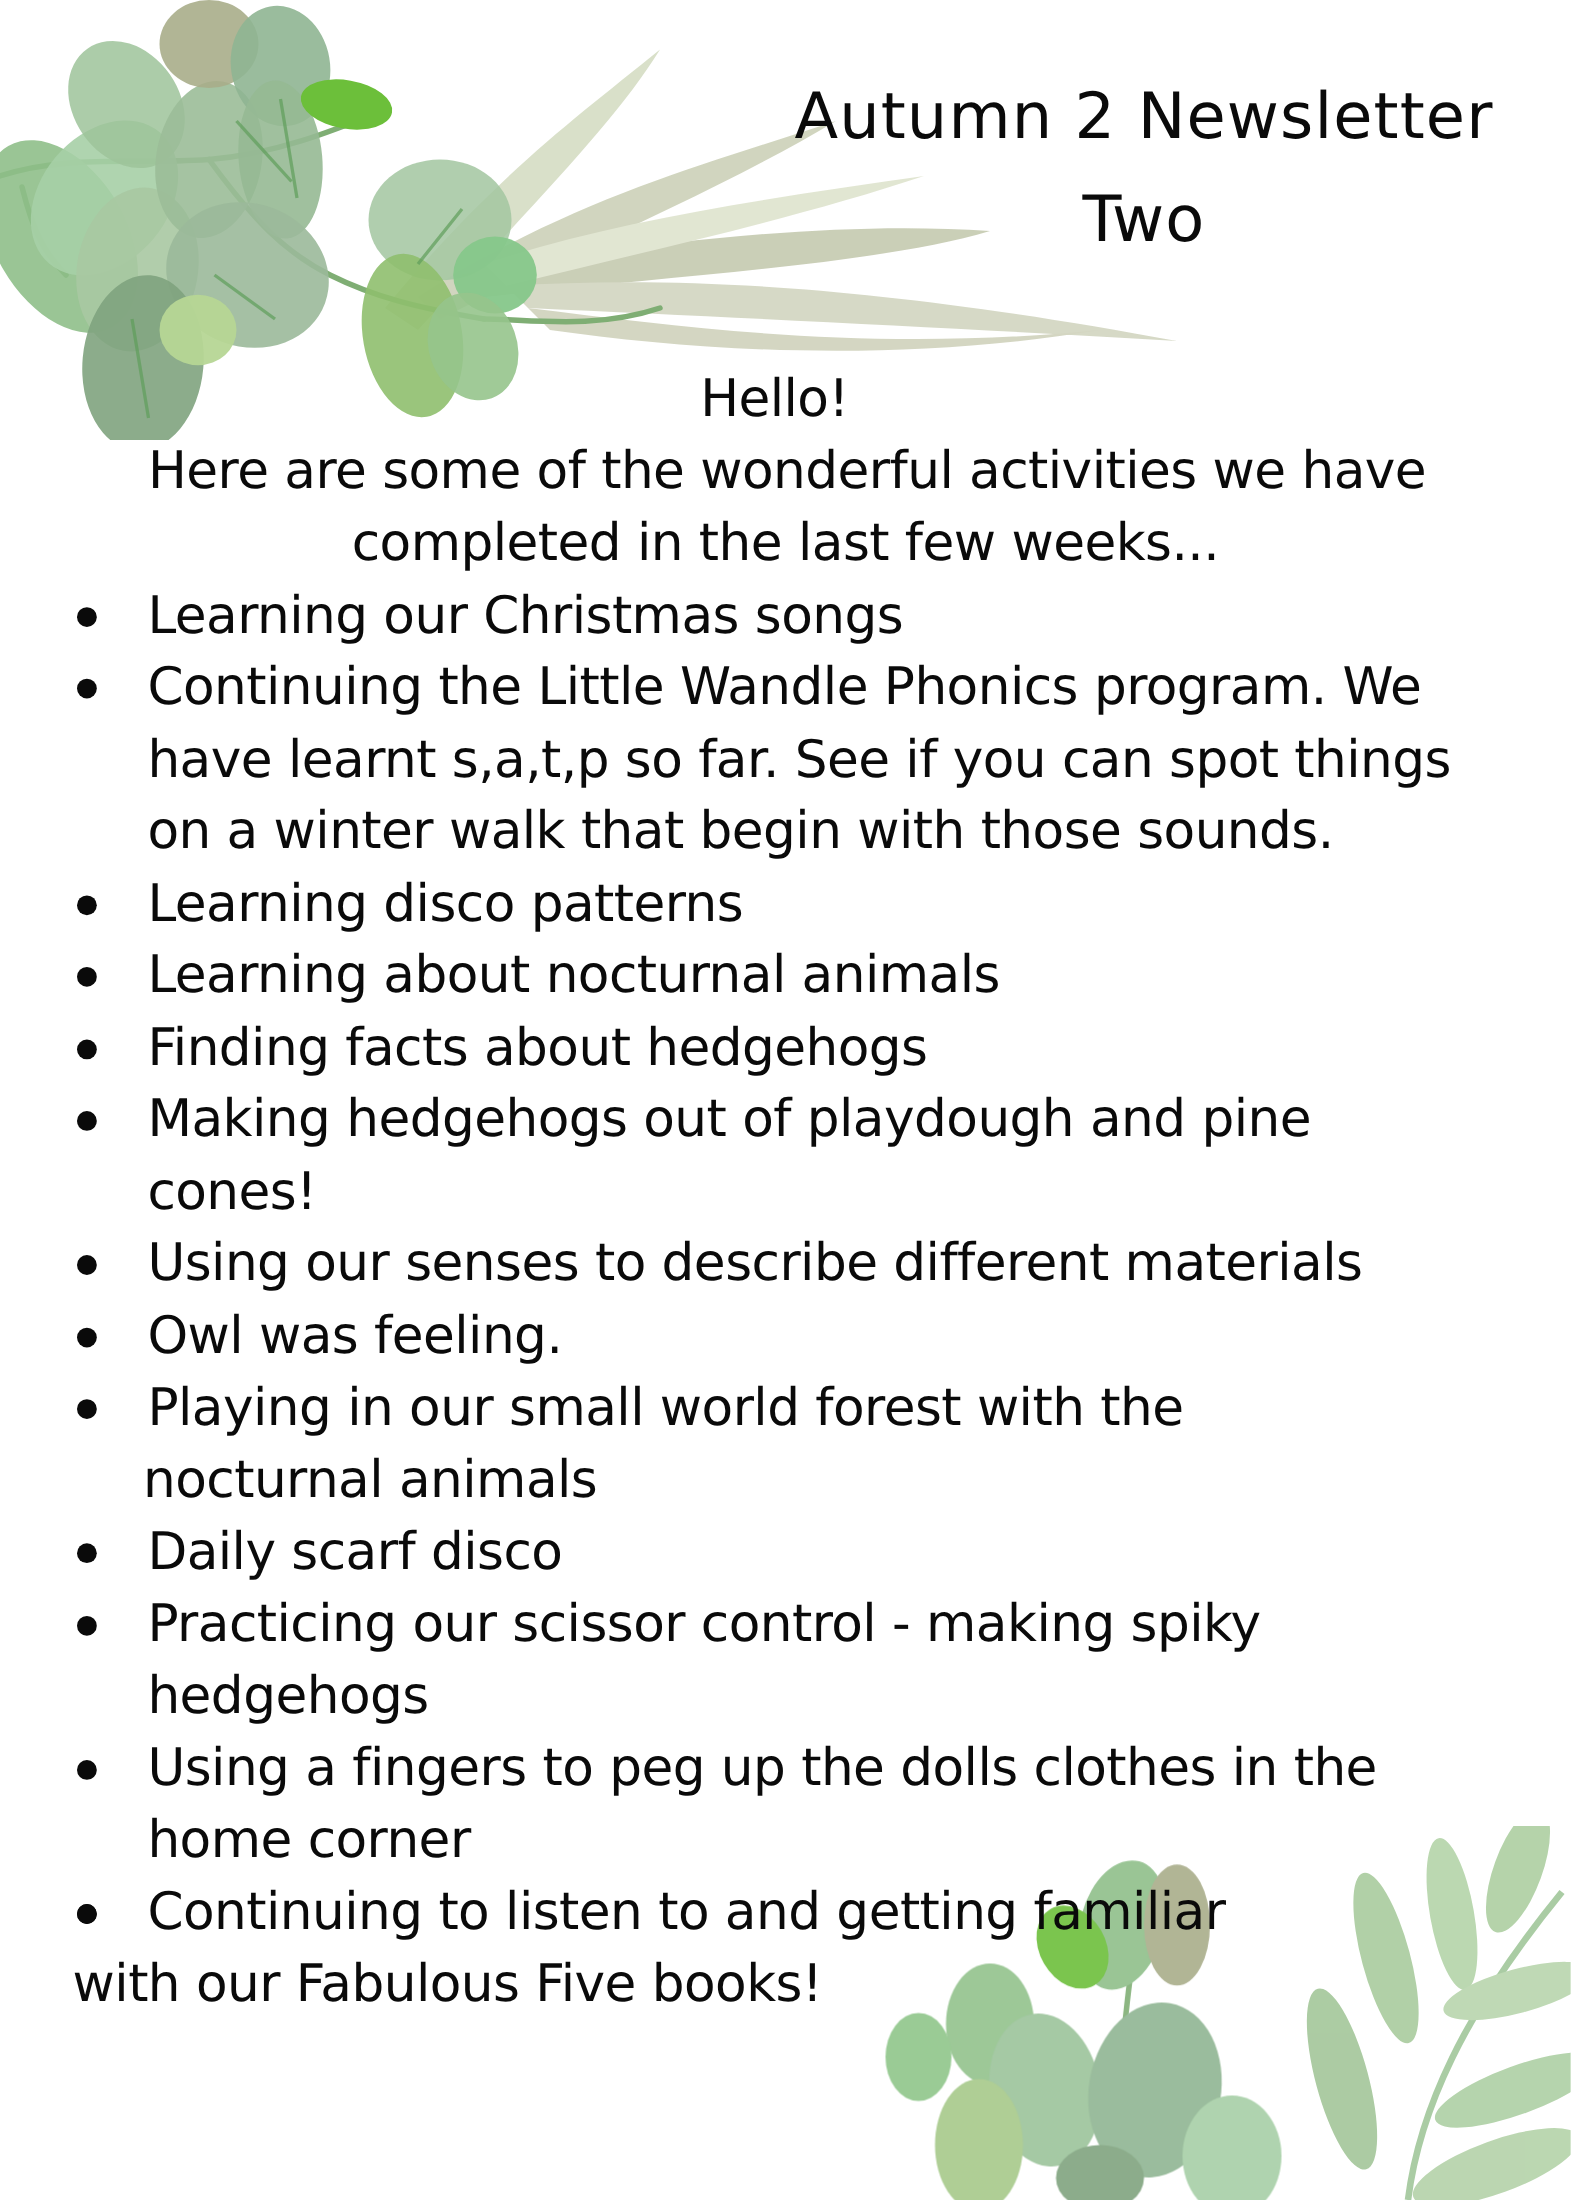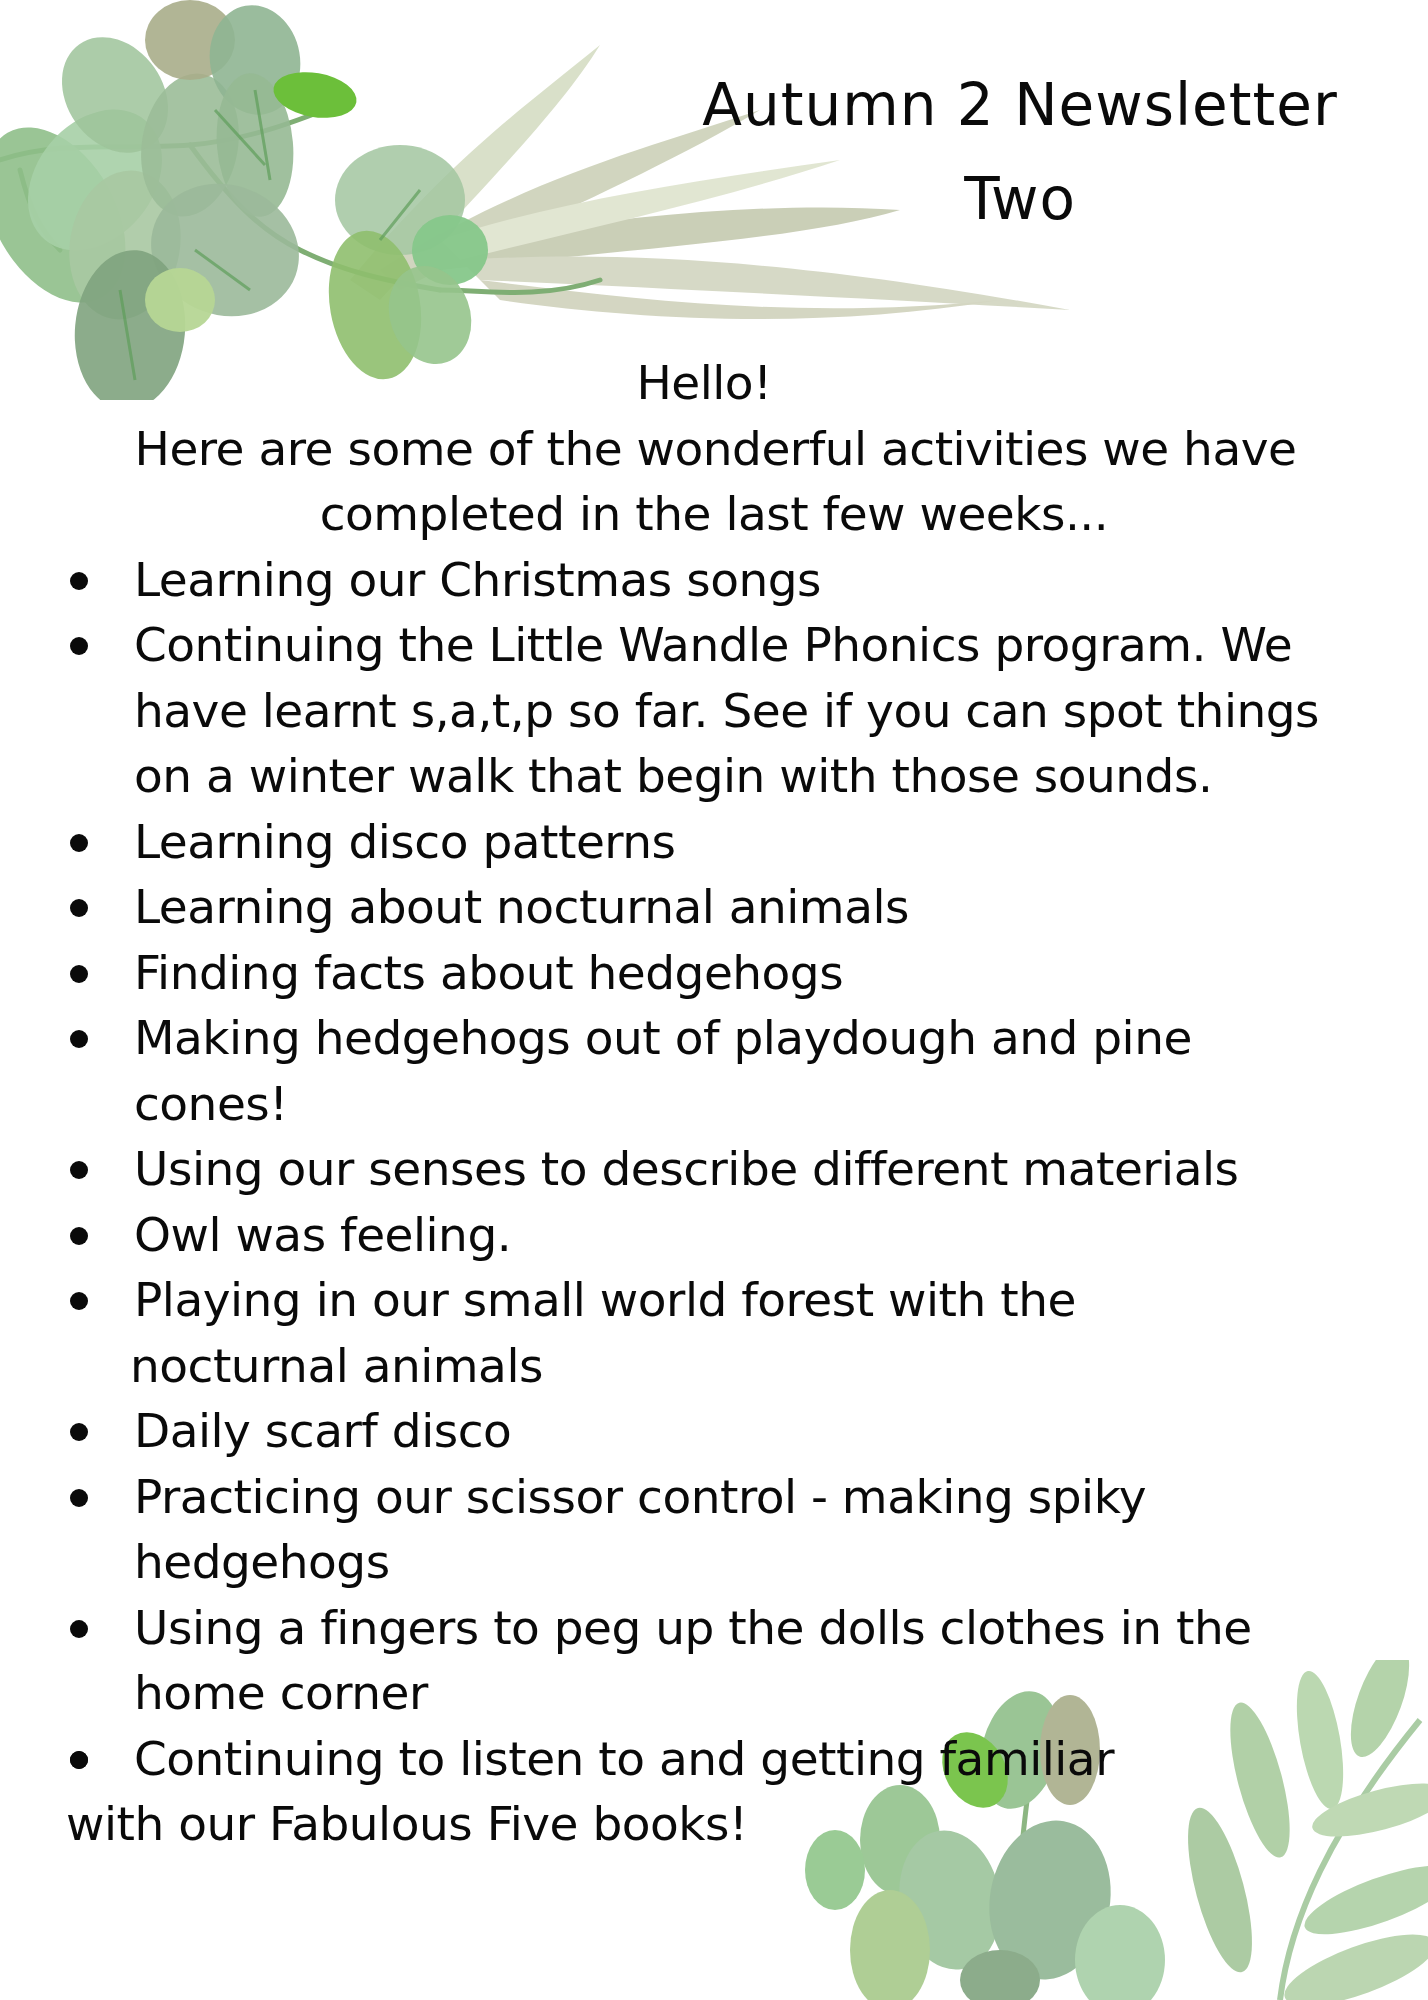--- a/index.html
+++ b/index.html
@@ -26,38 +26,38 @@
       height: 400px;
     }
     .foliage-bottom {
       left: 720px;
       top: 1660px;
       width: 708px;
       height: 340px;
     }
     .title-block {
       position: absolute;
-      left: 680px;
+      left: 700px;
       top: 58px;
       width: 680px;
       text-align: center;
       font-family: "DejaVu Sans", sans-serif;
       font-weight: normal;
       font-size: 58px;
       line-height: 94px;
       letter-spacing: 1px;
       z-index: 2;
     }
     .title-line {
       display: block;
     }
     .content {
       position: absolute;
       left: 0;
-      top: 350px;
+      top: 330px;
       width: 1428px;
       z-index: 2;
       font-family: "DejaVu Sans", sans-serif;
       font-size: 47px;
       line-height: 65.5px;
       letter-spacing: -0.5px;
     }
     .center-line {
       display: block;
       text-align: center;

